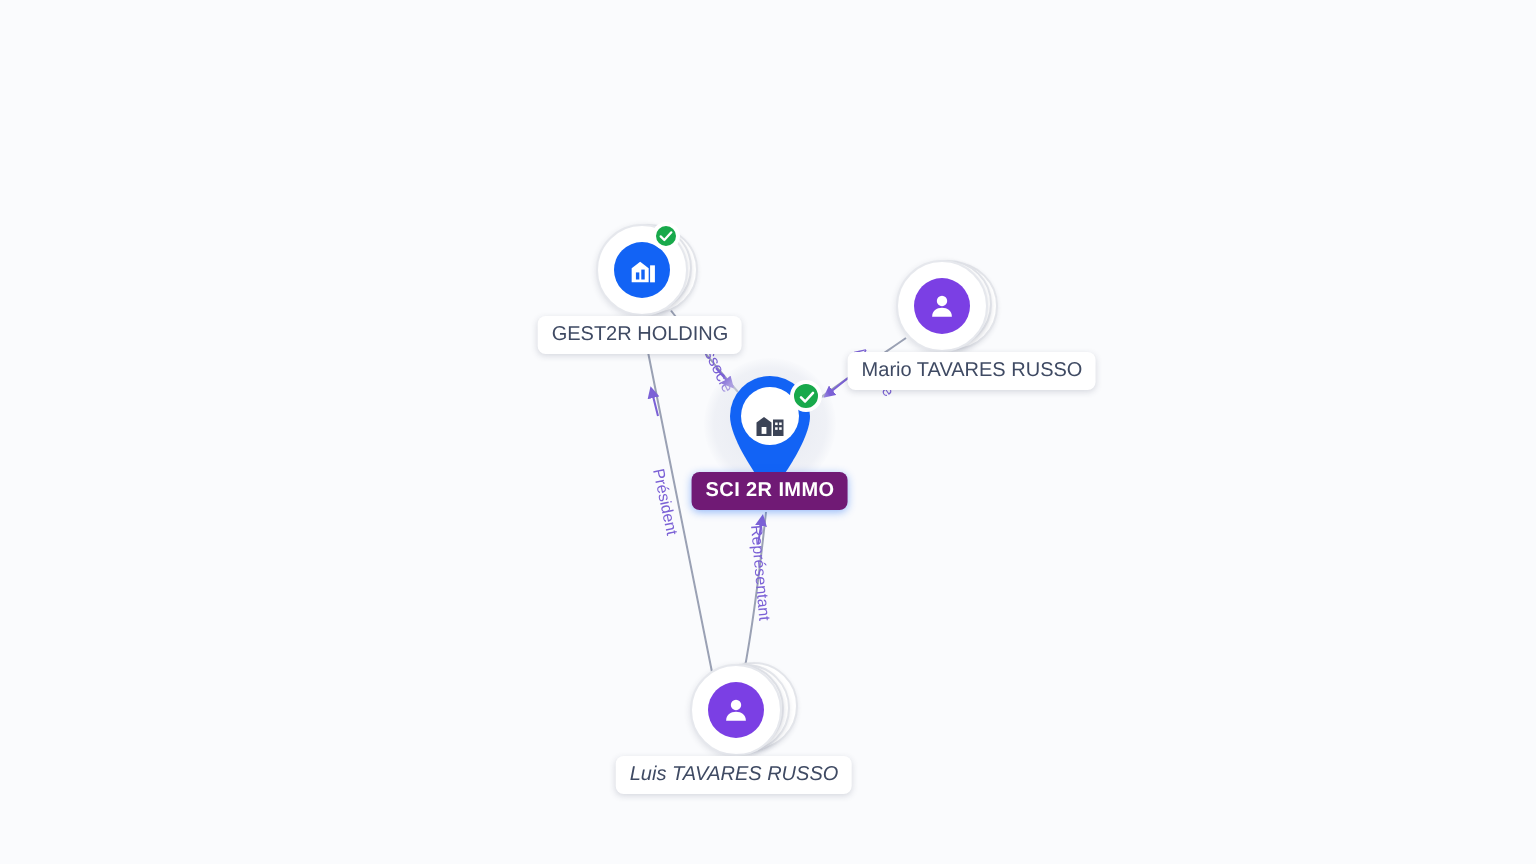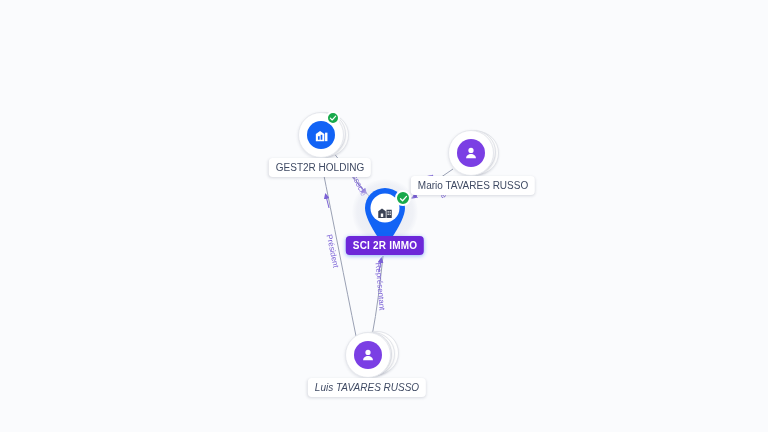--- a/index.html
+++ b/index.html
@@ -74,21 +74,21 @@
     background: #ffffff;
     color: #3f4a63;
     font-size: 10px;
     line-height: 13px;
     padding: 3px 7px;
     border-radius: 4px;
     box-shadow: 0 1px 3px rgba(40,50,80,.17);
     transform: translateX(-50%);
   }
   .node-label.primary {
-    background: #6d28d9;
+    background: #701a75;
     color: #ffffff;
     font-weight: bold;
     letter-spacing: .2px;
     box-shadow: 0 1px 4px rgba(18,99,245,.45);
   }
 
   
   .edge-label {
     position: absolute;
     white-space: nowrap;
@@ -161,21 +161,21 @@
     <div class="stack" style="left:-15px; top:-21px; width:42px; height:42px;"></div>
     <div class="stack" style="left:-18px; top:-22px; width:42px; height:42px;"></div>
     <div class="disc" style="left:-22px; top:-22px; width:44px; height:44px;">
       <div class="inner-circle" style="width:28px; height:28px; background:#7b3fe4;">
         <svg width="16" height="16" viewBox="0 0 24 24" aria-hidden="true">
           <circle cx="12" cy="8.2" r="3.9" fill="#ffffff"></circle>
           <path d="M4.6 20c0-4.2 3.4-6.6 7.4-6.6s7.4 2.4 7.4 6.6z" fill="#ffffff"></path>
         </svg>
       </div>
     </div>
-    <div class="node-label" style="left:3px; top:24px;">Mario TAVARES RUSSO</div>
+    <div class="node-label" style="left:16px; top:24px;">Mario TAVARES RUSSO</div>
   </div>
 
   <div class="node" style="left:385px; top:212px;">
     <div class="halo" style="left:-33px; top:-33px; width:66px; height:66px;"></div>
     <svg style="position:absolute; left:-26px; top:-30px;" width="52" height="66" viewBox="0 0 52 66">
       <path d="M26 65 C26 65 6 40 6 26 A20 20 0 1 1 46 26 C46 40 26 65 26 65 Z" fill="#1263f5"></path>
       <circle cx="26" cy="26" r="14.5" fill="#ffffff"></circle>
     </svg>
     <div style="position:absolute; left:-9px; top:-9px; width:18px; height:18px;
                 display:flex; align-items:center; justify-content:center;">

